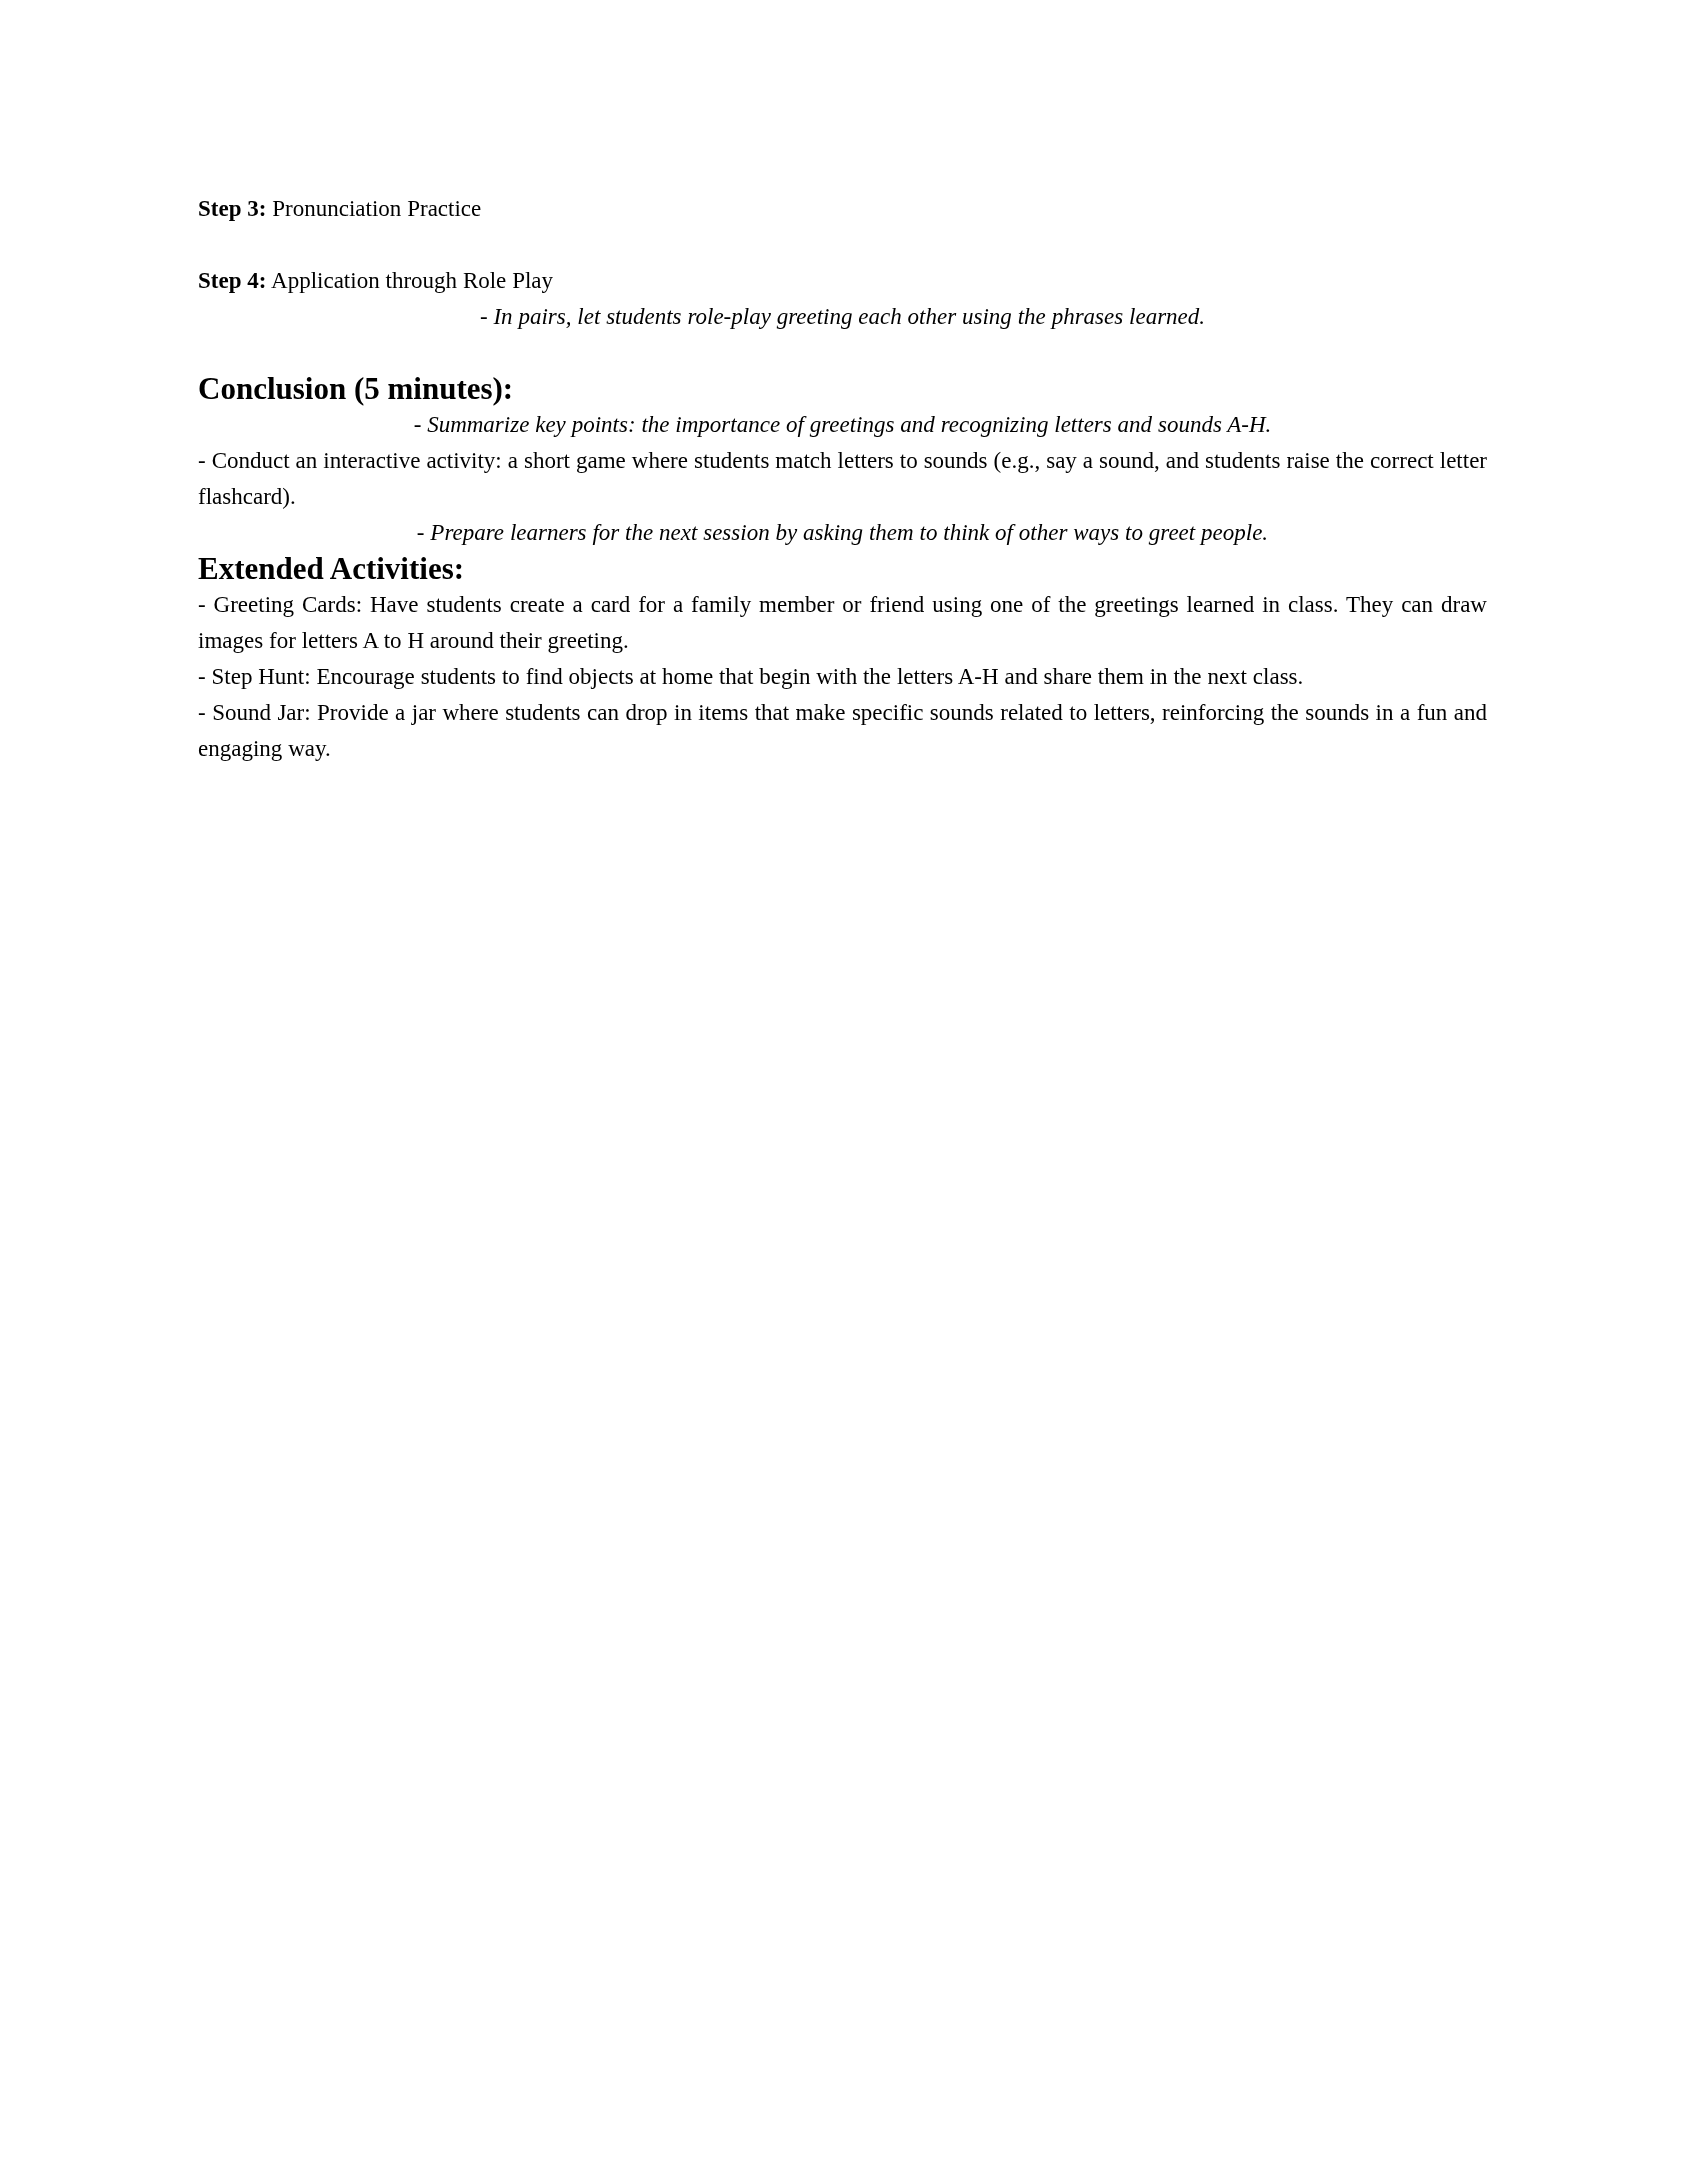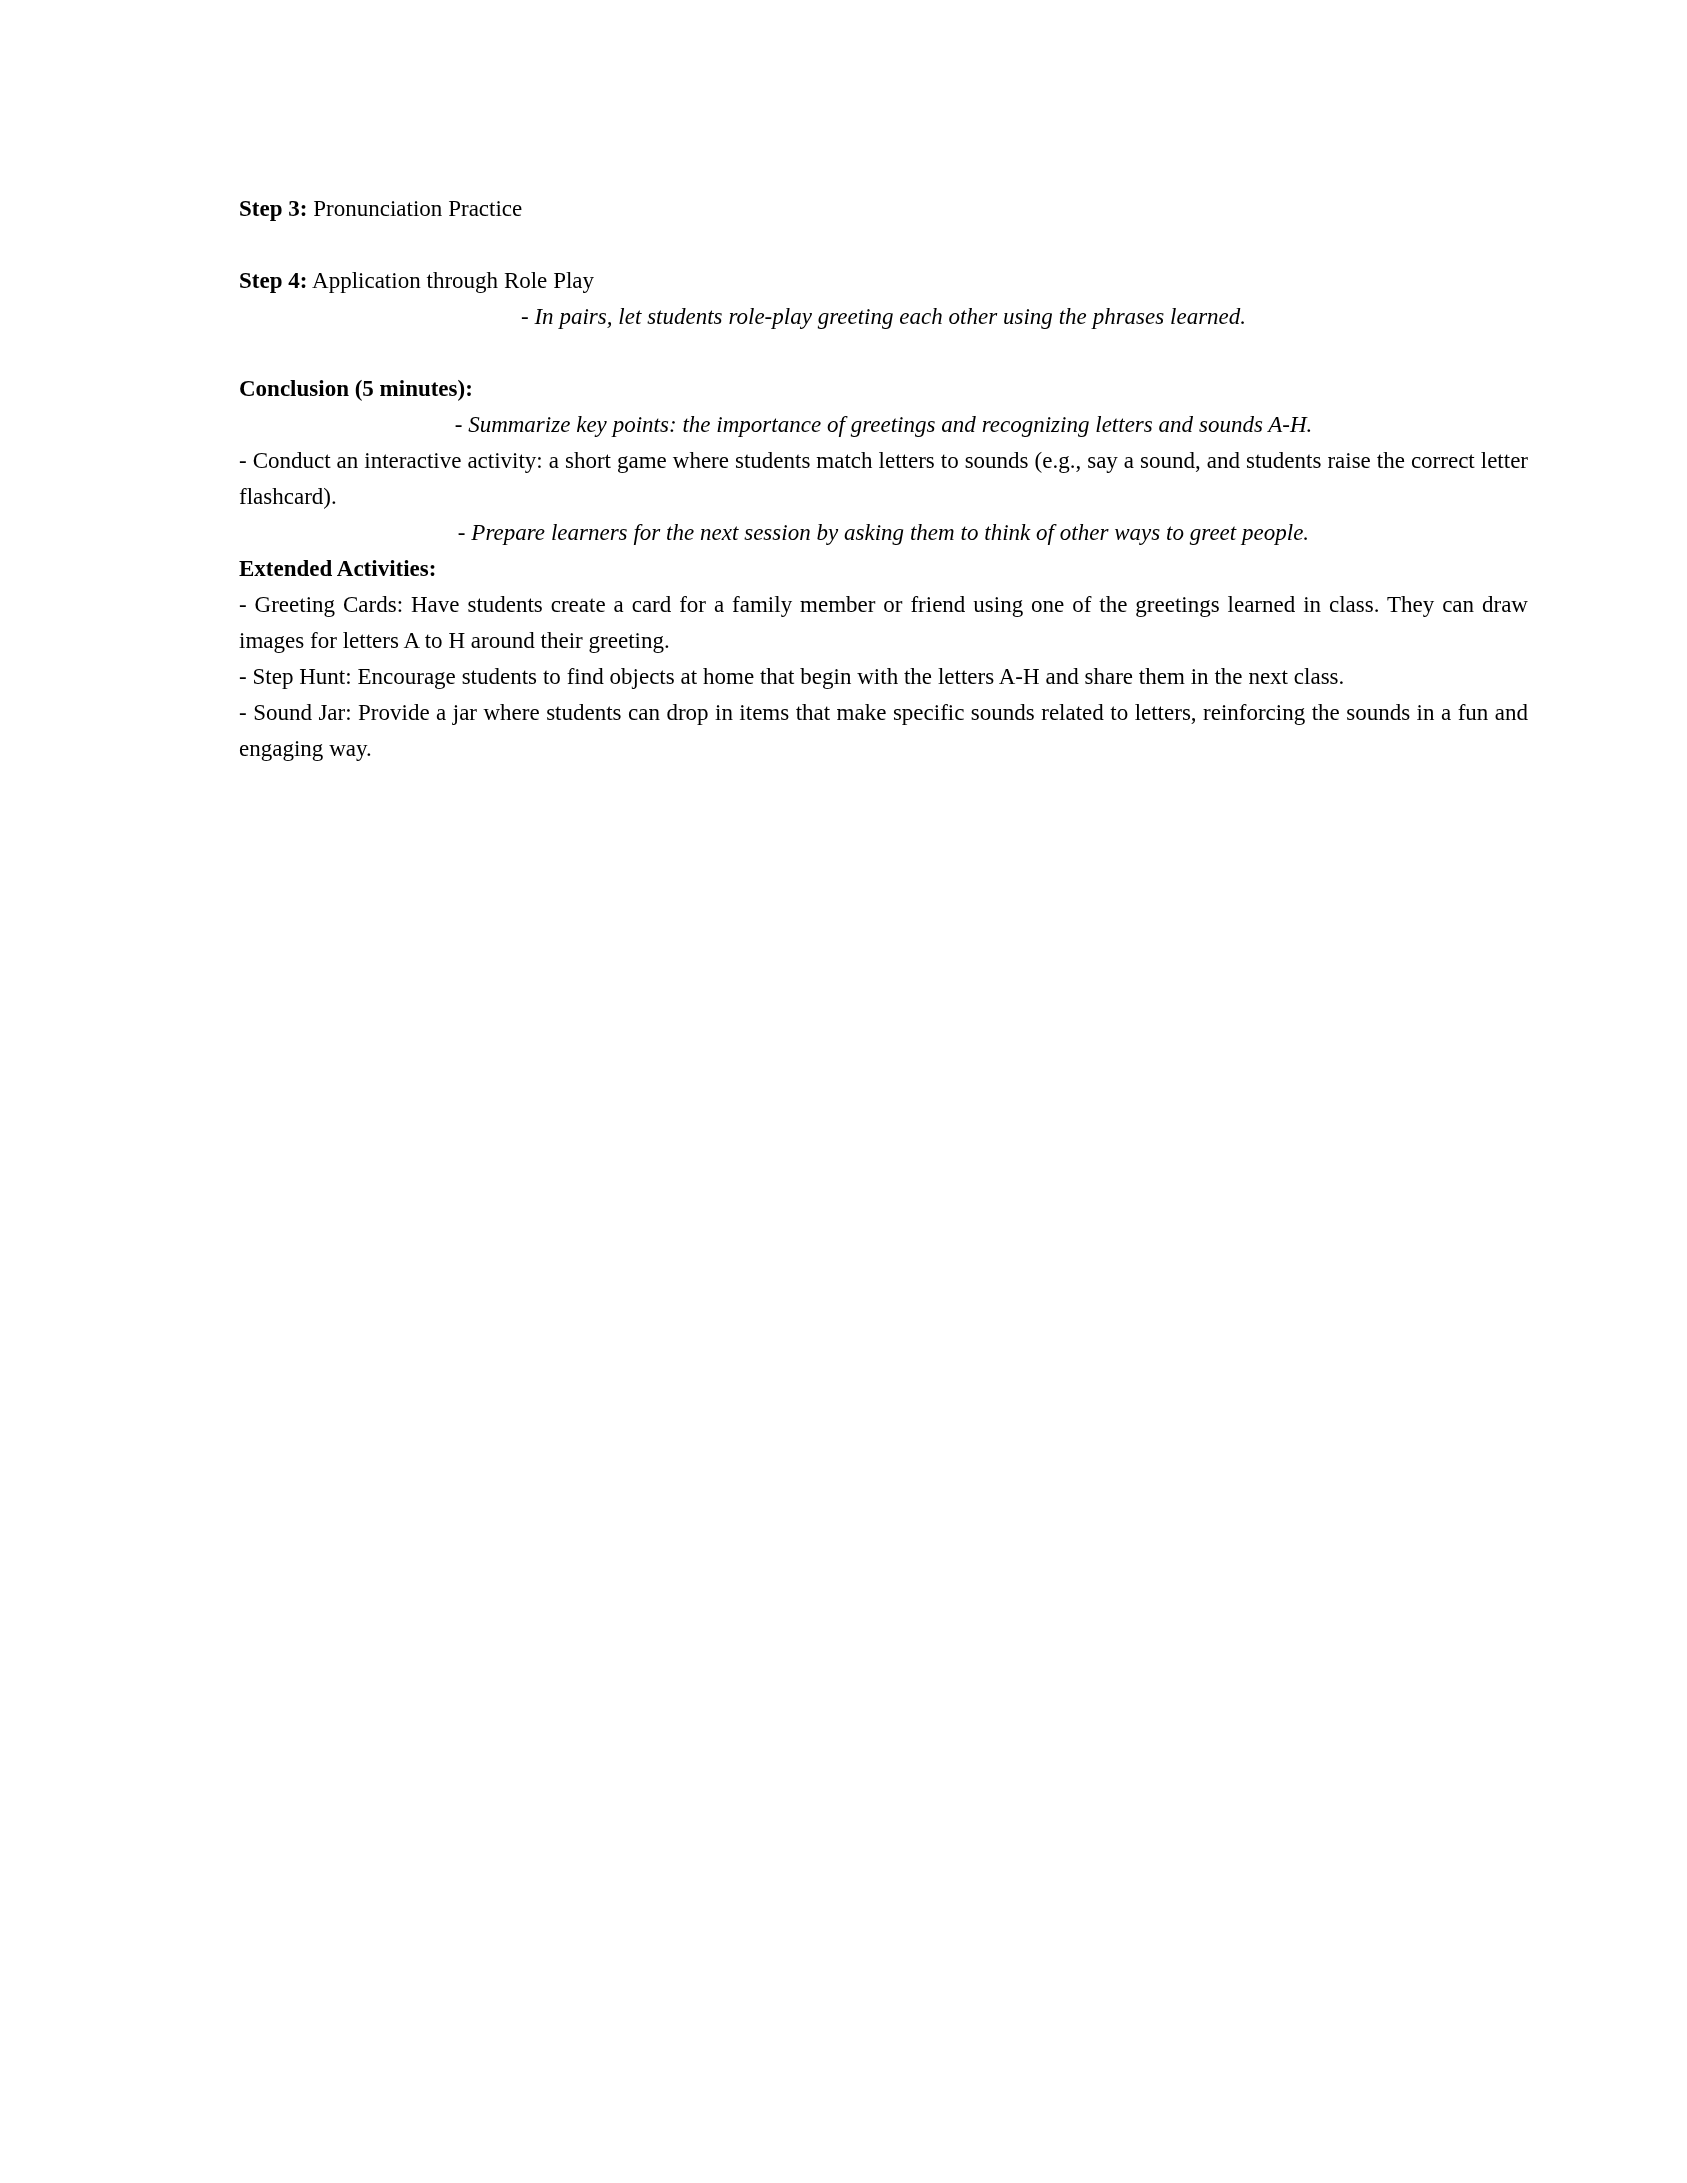--- a/index.html
+++ b/index.html
@@ -18,41 +18,40 @@
     height: 2183px;
     background: #ffffff;
     overflow: hidden;
     box-sizing: border-box;
   }
   .content {
     position: absolute;
     left: 198px;
     top: 191px;
     width: 1289px;
-    margin-left: 41px;
   }
   .para {
     font-size: 23px;
     line-height: 36px;
     text-align: justify;
     text-justify: inter-word;
     margin: 0;
     -webkit-hyphens: none;
     hyphens: none;
     word-spacing: 0.1px;
   }
   .para.last-left {
     text-align: center;
     font-style: italic;
   }
   .run-in {
     font-weight: bold;
   }
   .heading {
-    font-size: 23px;
+    font-size: 31px;
     line-height: 36px;
     font-weight: bold;
     margin: 0;
     text-align: left;
   }
   .blank-line {
     height: 36px;
     line-height: 36px;
     font-size: 23px;
   }

